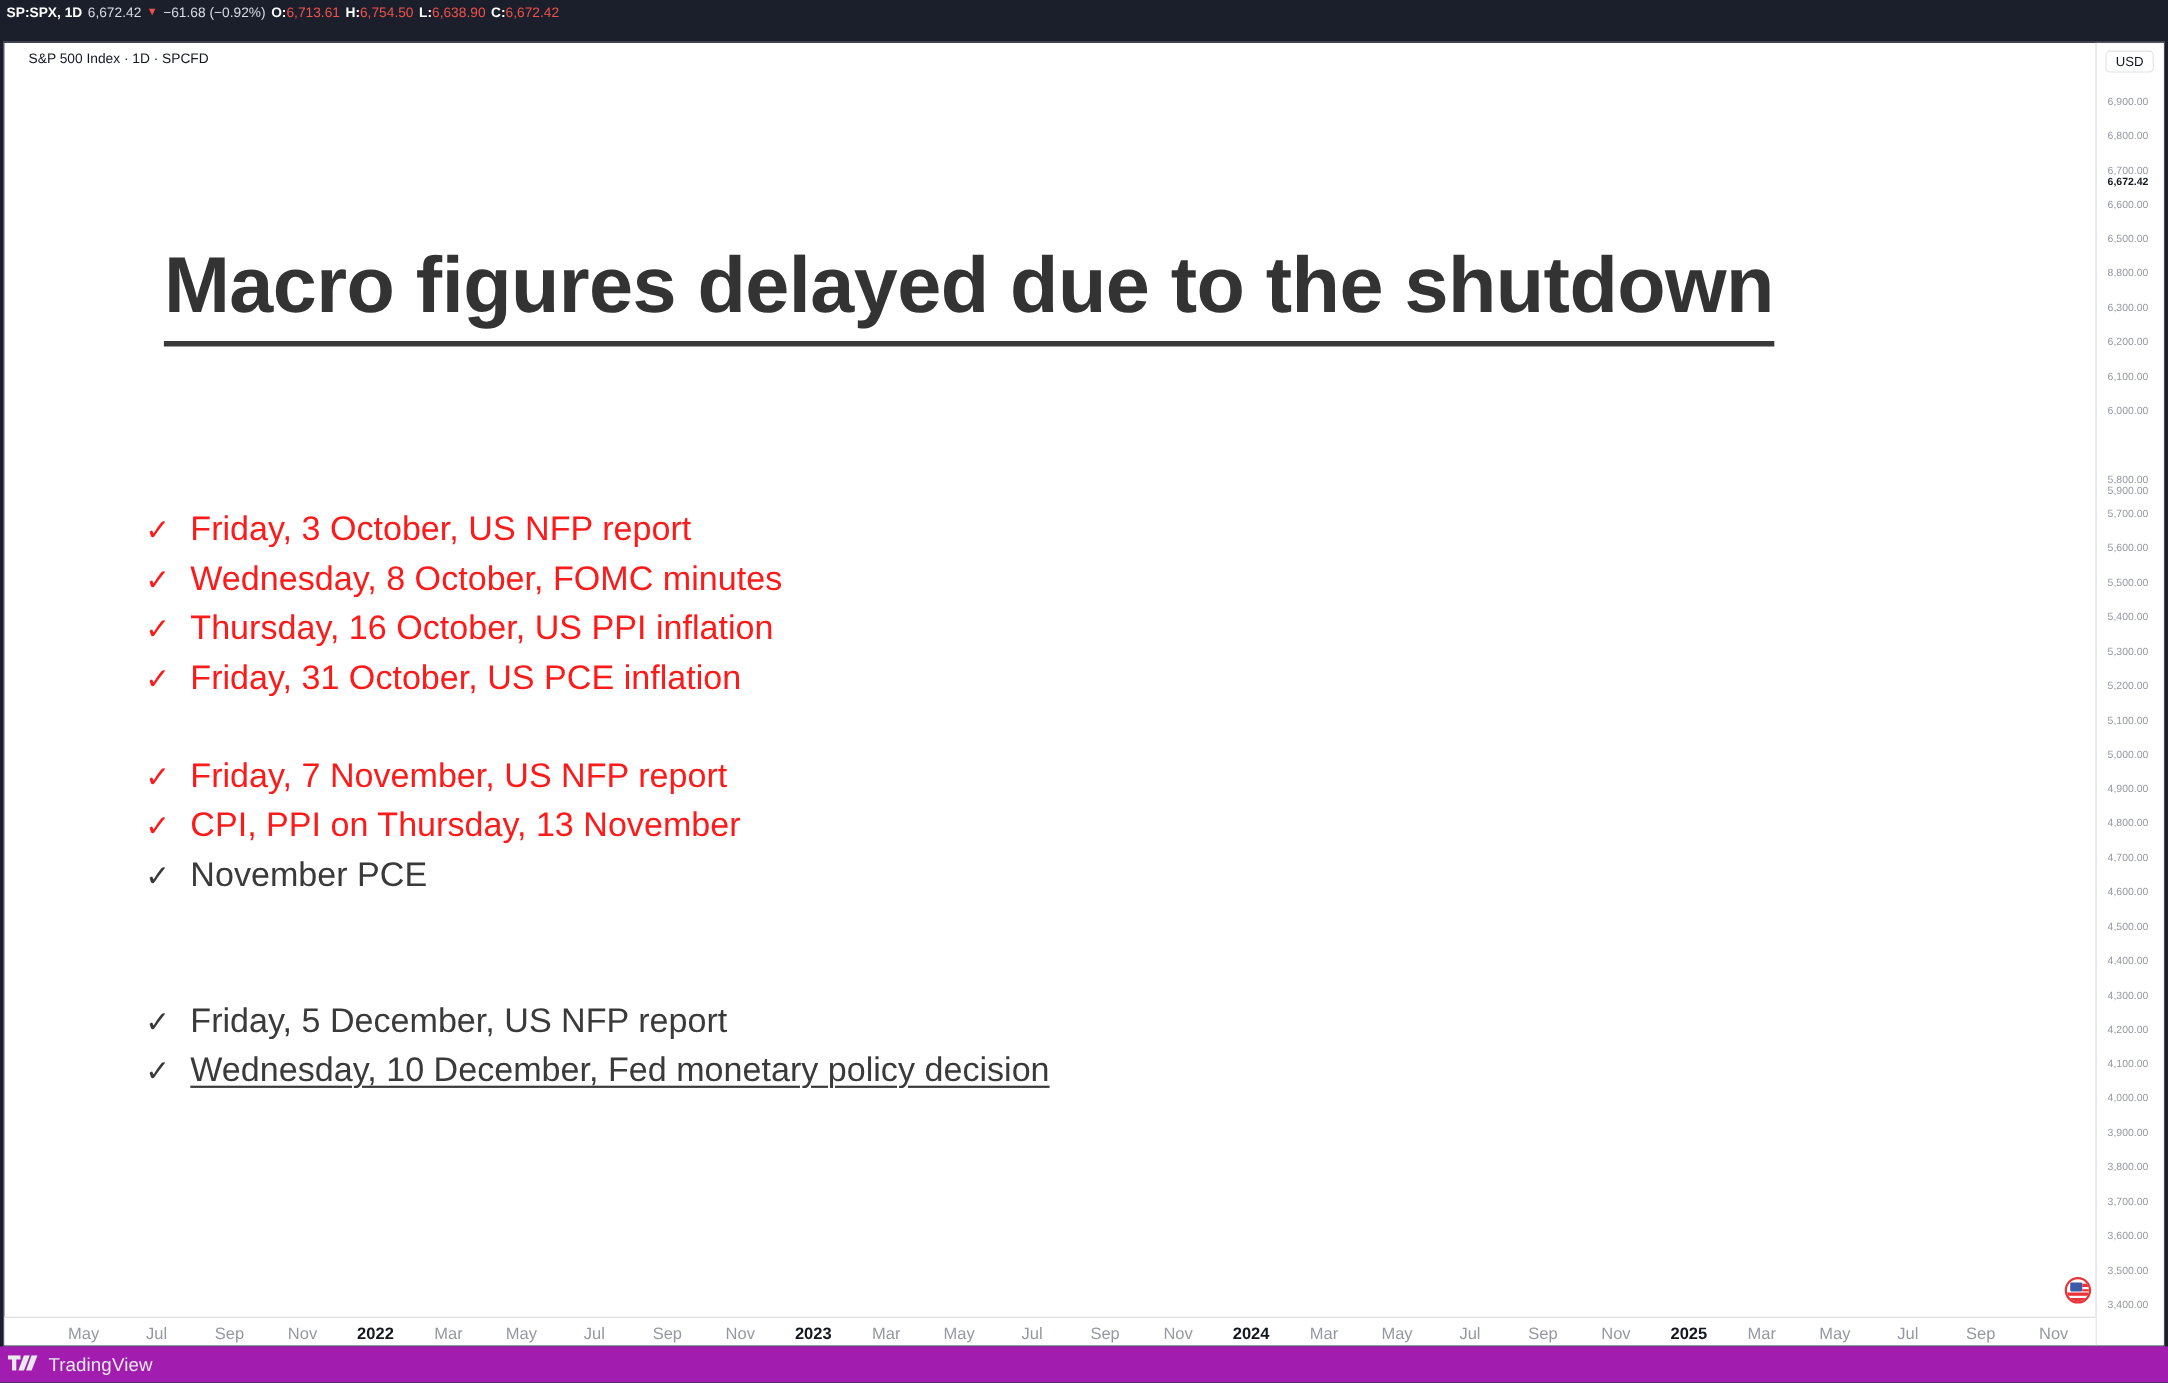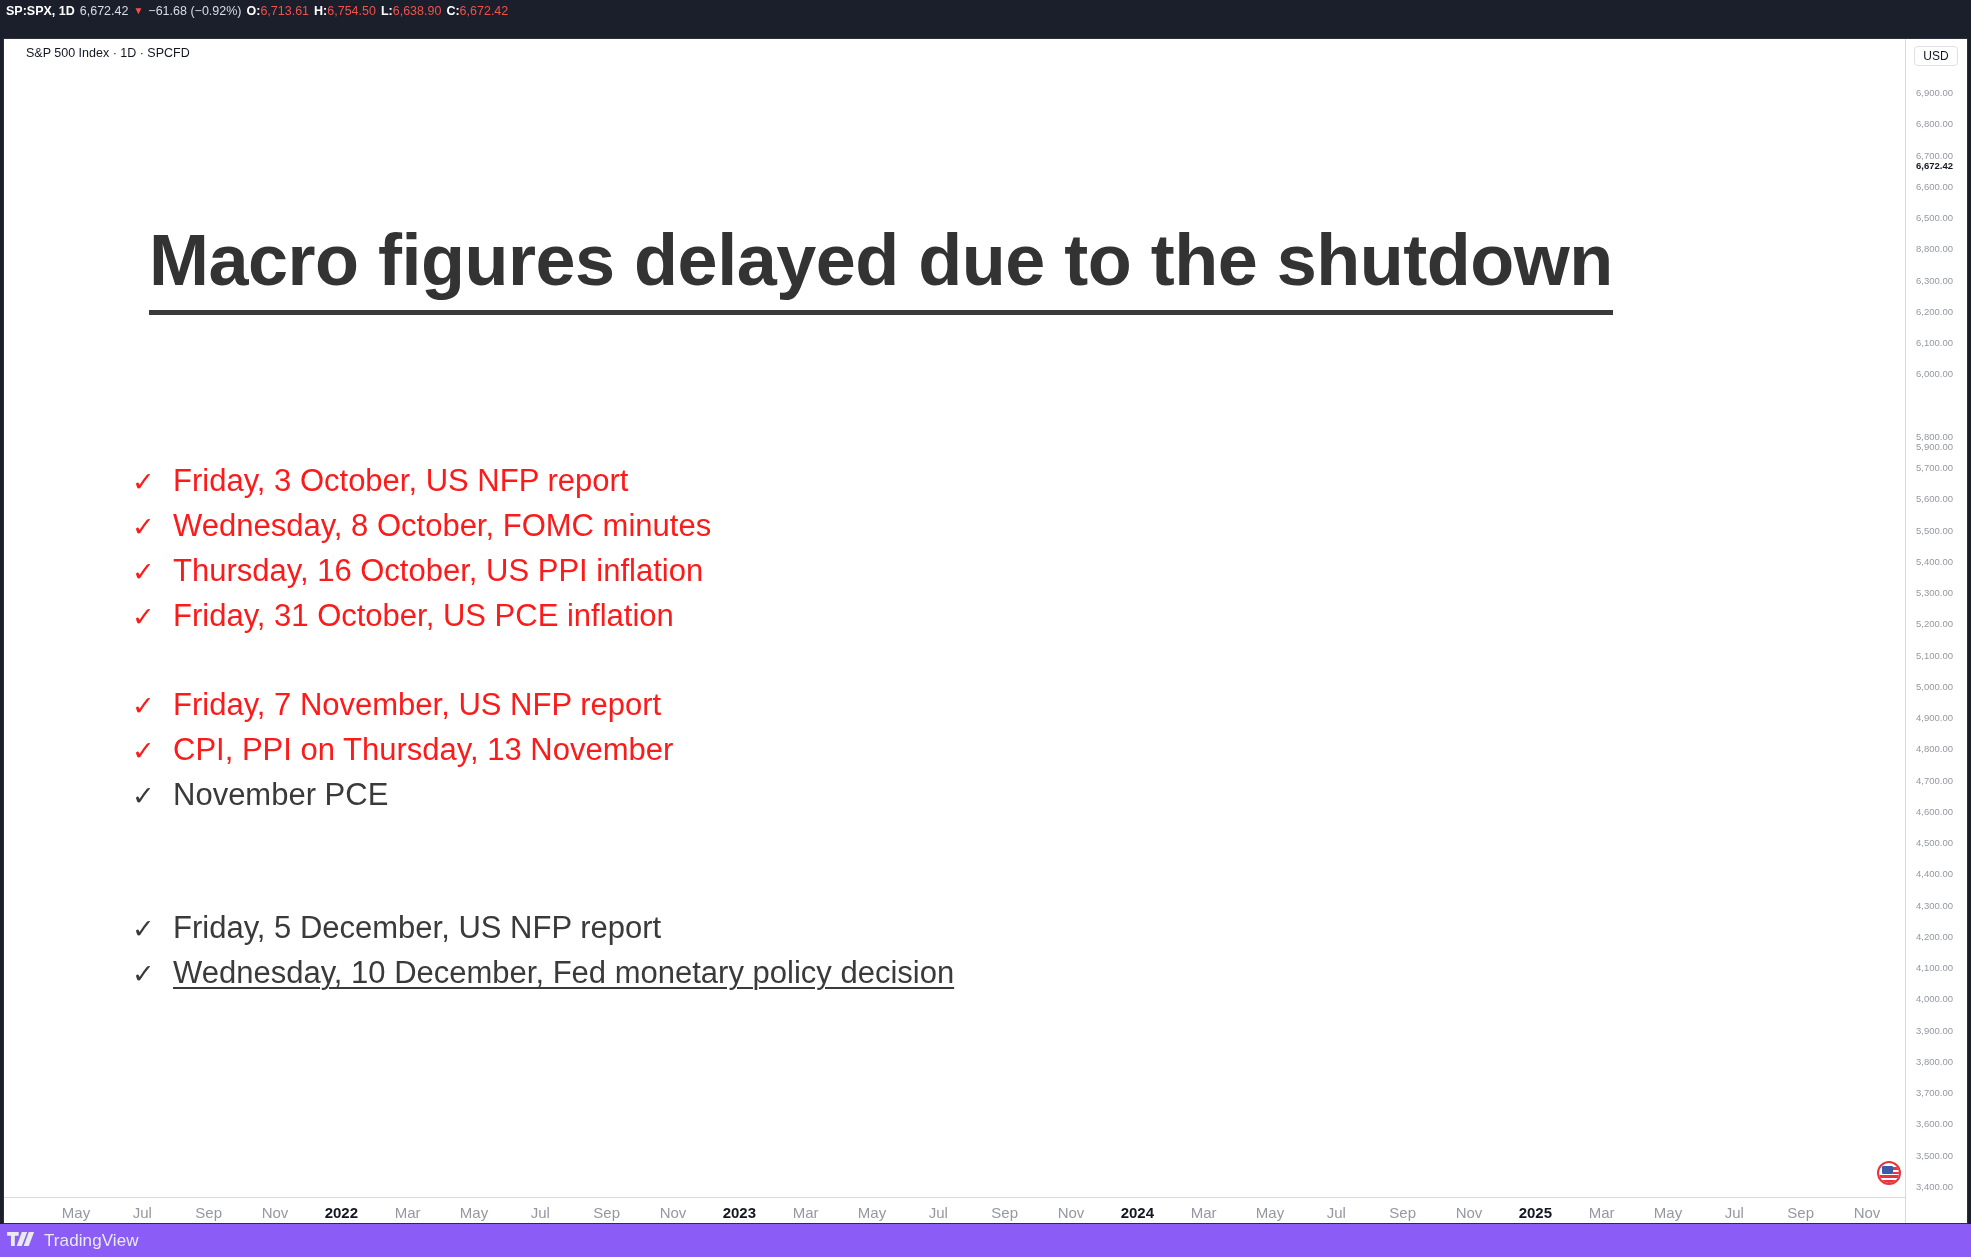--- a/index.html
+++ b/index.html
@@ -103,21 +103,21 @@
   }
   .bitem.red { color:#fb1b1b; }
   .bitem.dark { color:#3a3a3a; }
   .bitem .txt.u { text-decoration:underline; text-underline-offset:4px; text-decoration-thickness:2px; }
   .gap-a { height:44px; }
   .gap-b { height:88px; }
 
   
   .footer {
     position:absolute; left:0; bottom:0; width:1971px; height:33px;
-    background:#8b5cf6; display:flex; align-items:center; padding-left:7px;
+    background:#a21caf; display:flex; align-items:center; padding-left:7px;
   }
   .tv-logo { display:flex; align-items:center; gap:9px; }
   .tv-mark { display:block; }
   .tv-word { font-size:17px; color:#e8eaee; font-weight:400; letter-spacing:.1px; }
 </style>
 </head>
 <body>
 
 <div id="app">
 

